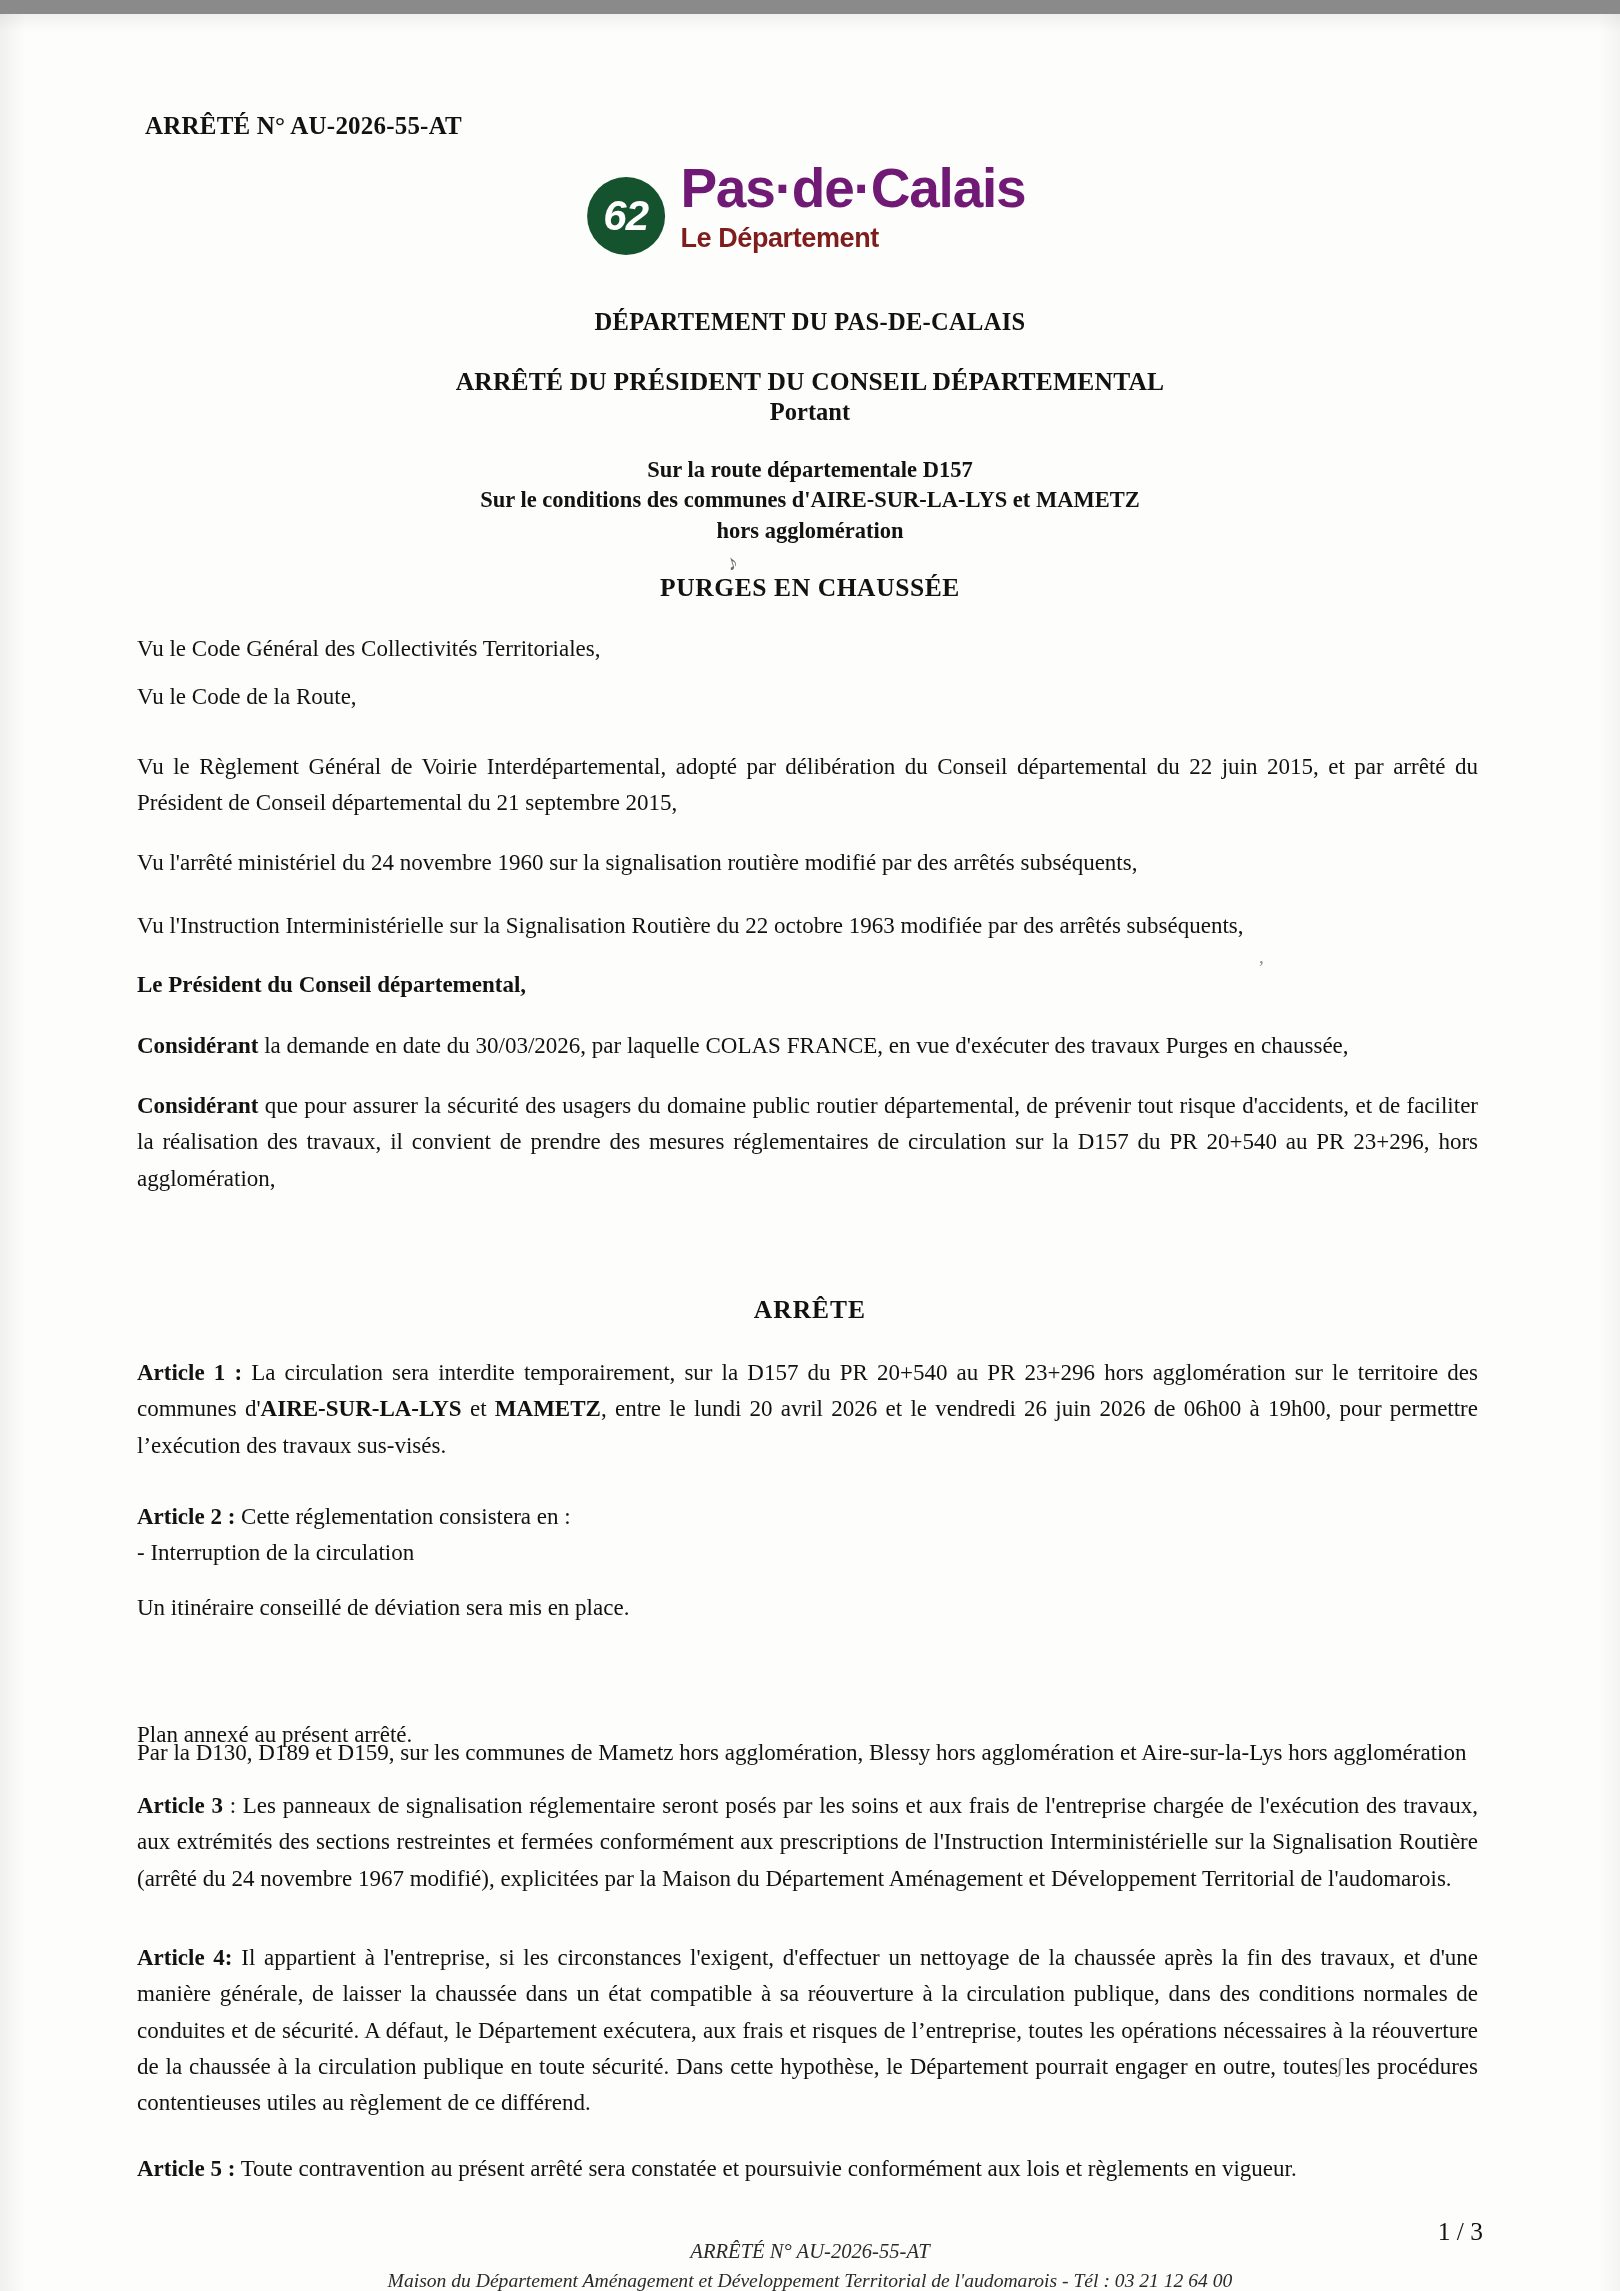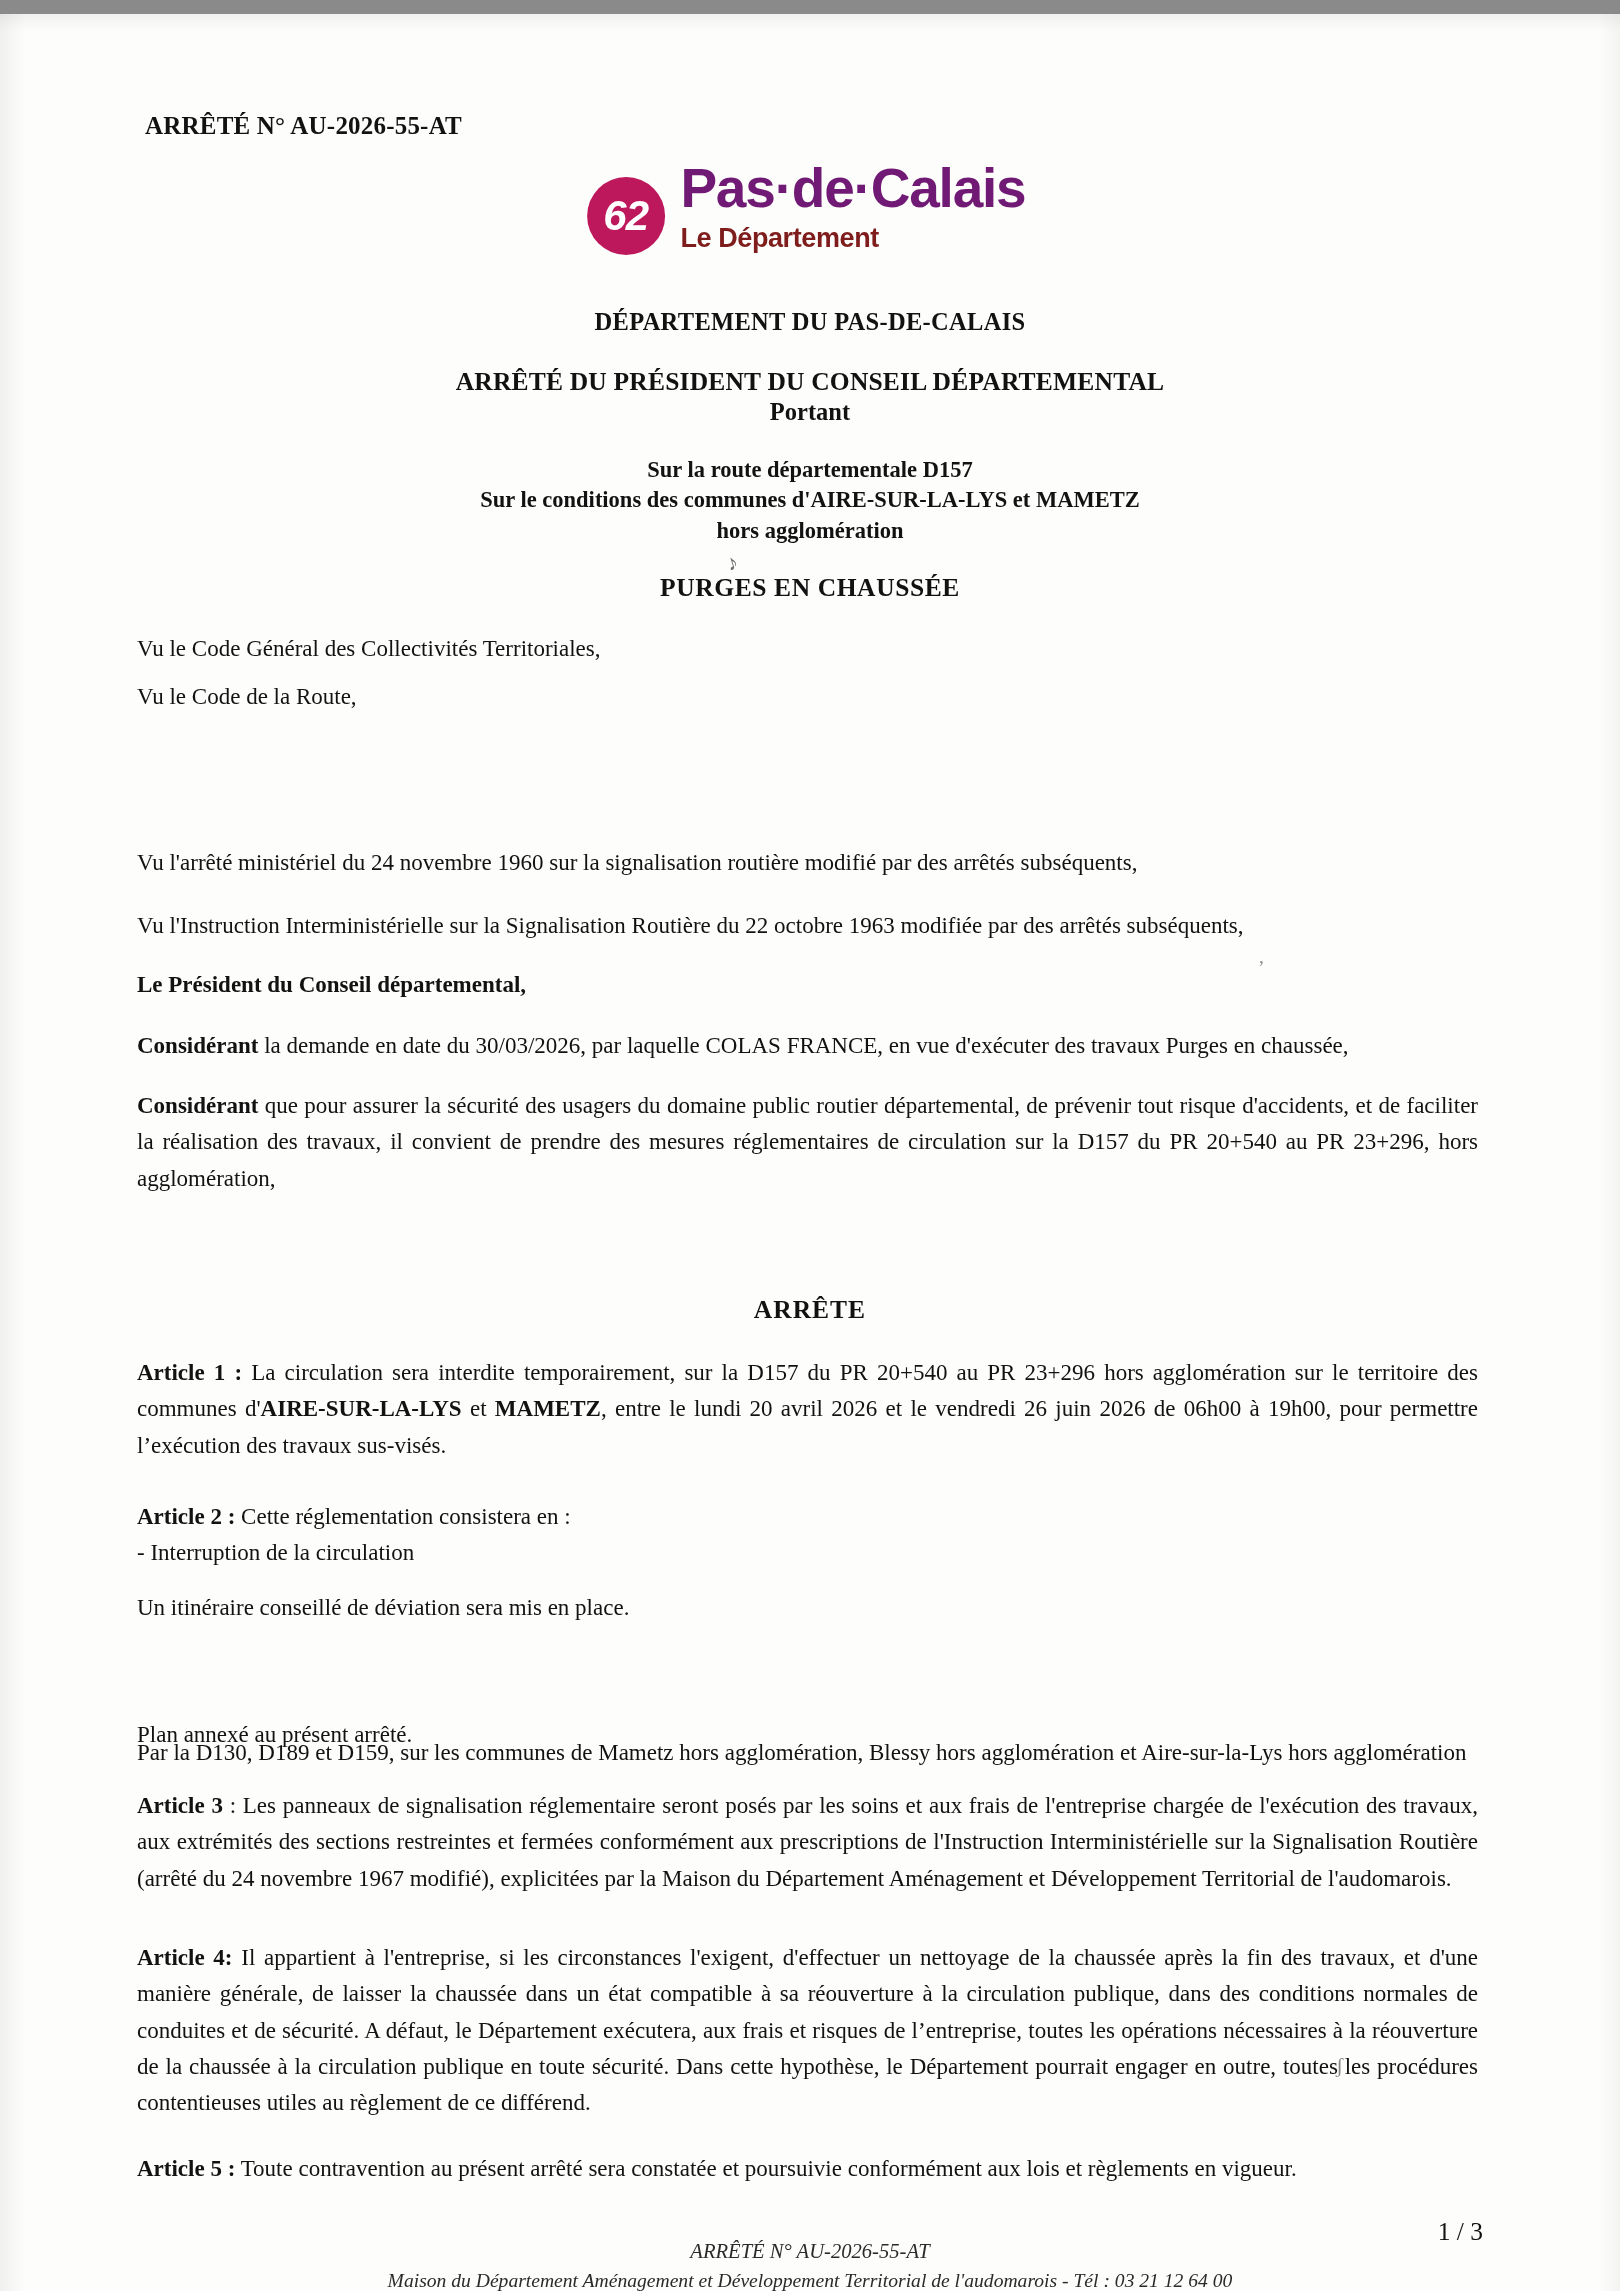--- a/index.html
+++ b/index.html
@@ -50,21 +50,21 @@
   }
   .logo-inner {
     display: flex;
     align-items: flex-start;
     transform: translateX(-3.9px);
   }
   .logo-circle {
     width: 78px;
     height: 78px;
     border-radius: 50%;
-    background: #be185d;
+    background: #14532d;
     color: #ffffff;
     display: flex;
     align-items: center;
     justify-content: center;
     font-family: "Liberation Sans", sans-serif;
     font-weight: bold;
     font-size: 42px;
     font-style: italic;
     letter-spacing: -1px;
     margin-top: 15.7px;
@@ -192,20 +192,21 @@
   <div class="center-line h-commune">Sur le conditions des communes d'AIRE-SUR-LA-LYS et MAMETZ</div>
   <div class="center-line h-hors">hors agglomération</div>
   <div class="center-line h-purges">PURGES EN CHAUSSÉE</div>
 
   <span class="scan-mark mark-a">♪</span>
   <span class="scan-mark mark-b">ʼ</span>
   <span class="scan-mark mark-c">ʃ</span>
 
   <div class="body-abs p-vu1">Vu le Code Général des Collectivités Territoriales,</div>
   <div class="body-abs p-vu2">Vu le Code de la Route,</div>
+  <div class="body-abs p-vu3">Vu le Règlement Général de Voirie Interdépartemental, adopté par délibération du Conseil départemental du 22 juin 2015, et par arrêté du Président de Conseil départemental du 21 septembre 2015,</div>
   <div class="body-abs p-vu4">Vu l'arrêté ministériel du 24 novembre 1960 sur la signalisation routière modifié par des arrêtés subséquents,</div>
   <div class="body-abs p-vu5">Vu l'Instruction Interministérielle sur la Signalisation Routière du 22 octobre 1963 modifiée par des arrêtés subséquents,</div>
 
   <div class="body-abs p-pres">Le Président du Conseil départemental,</div>
 
   <div class="body-abs p-cons1">
     <span class="lead">Considérant</span><span> la demande en date du 30/03/2026, par laquelle COLAS FRANCE,  en vue d'exécuter des travaux Purges en chaussée,</span>
   </div>
   <div class="body-abs p-cons2">
     <span class="lead">Considérant</span><span> que pour assurer la sécurité des usagers du domaine public routier départemental, de prévenir tout risque d'accidents, et de faciliter la réalisation des travaux, il convient de prendre des mesures réglementaires de circulation sur la D157 du PR 20+540 au PR 23+296, hors agglomération,</span>

